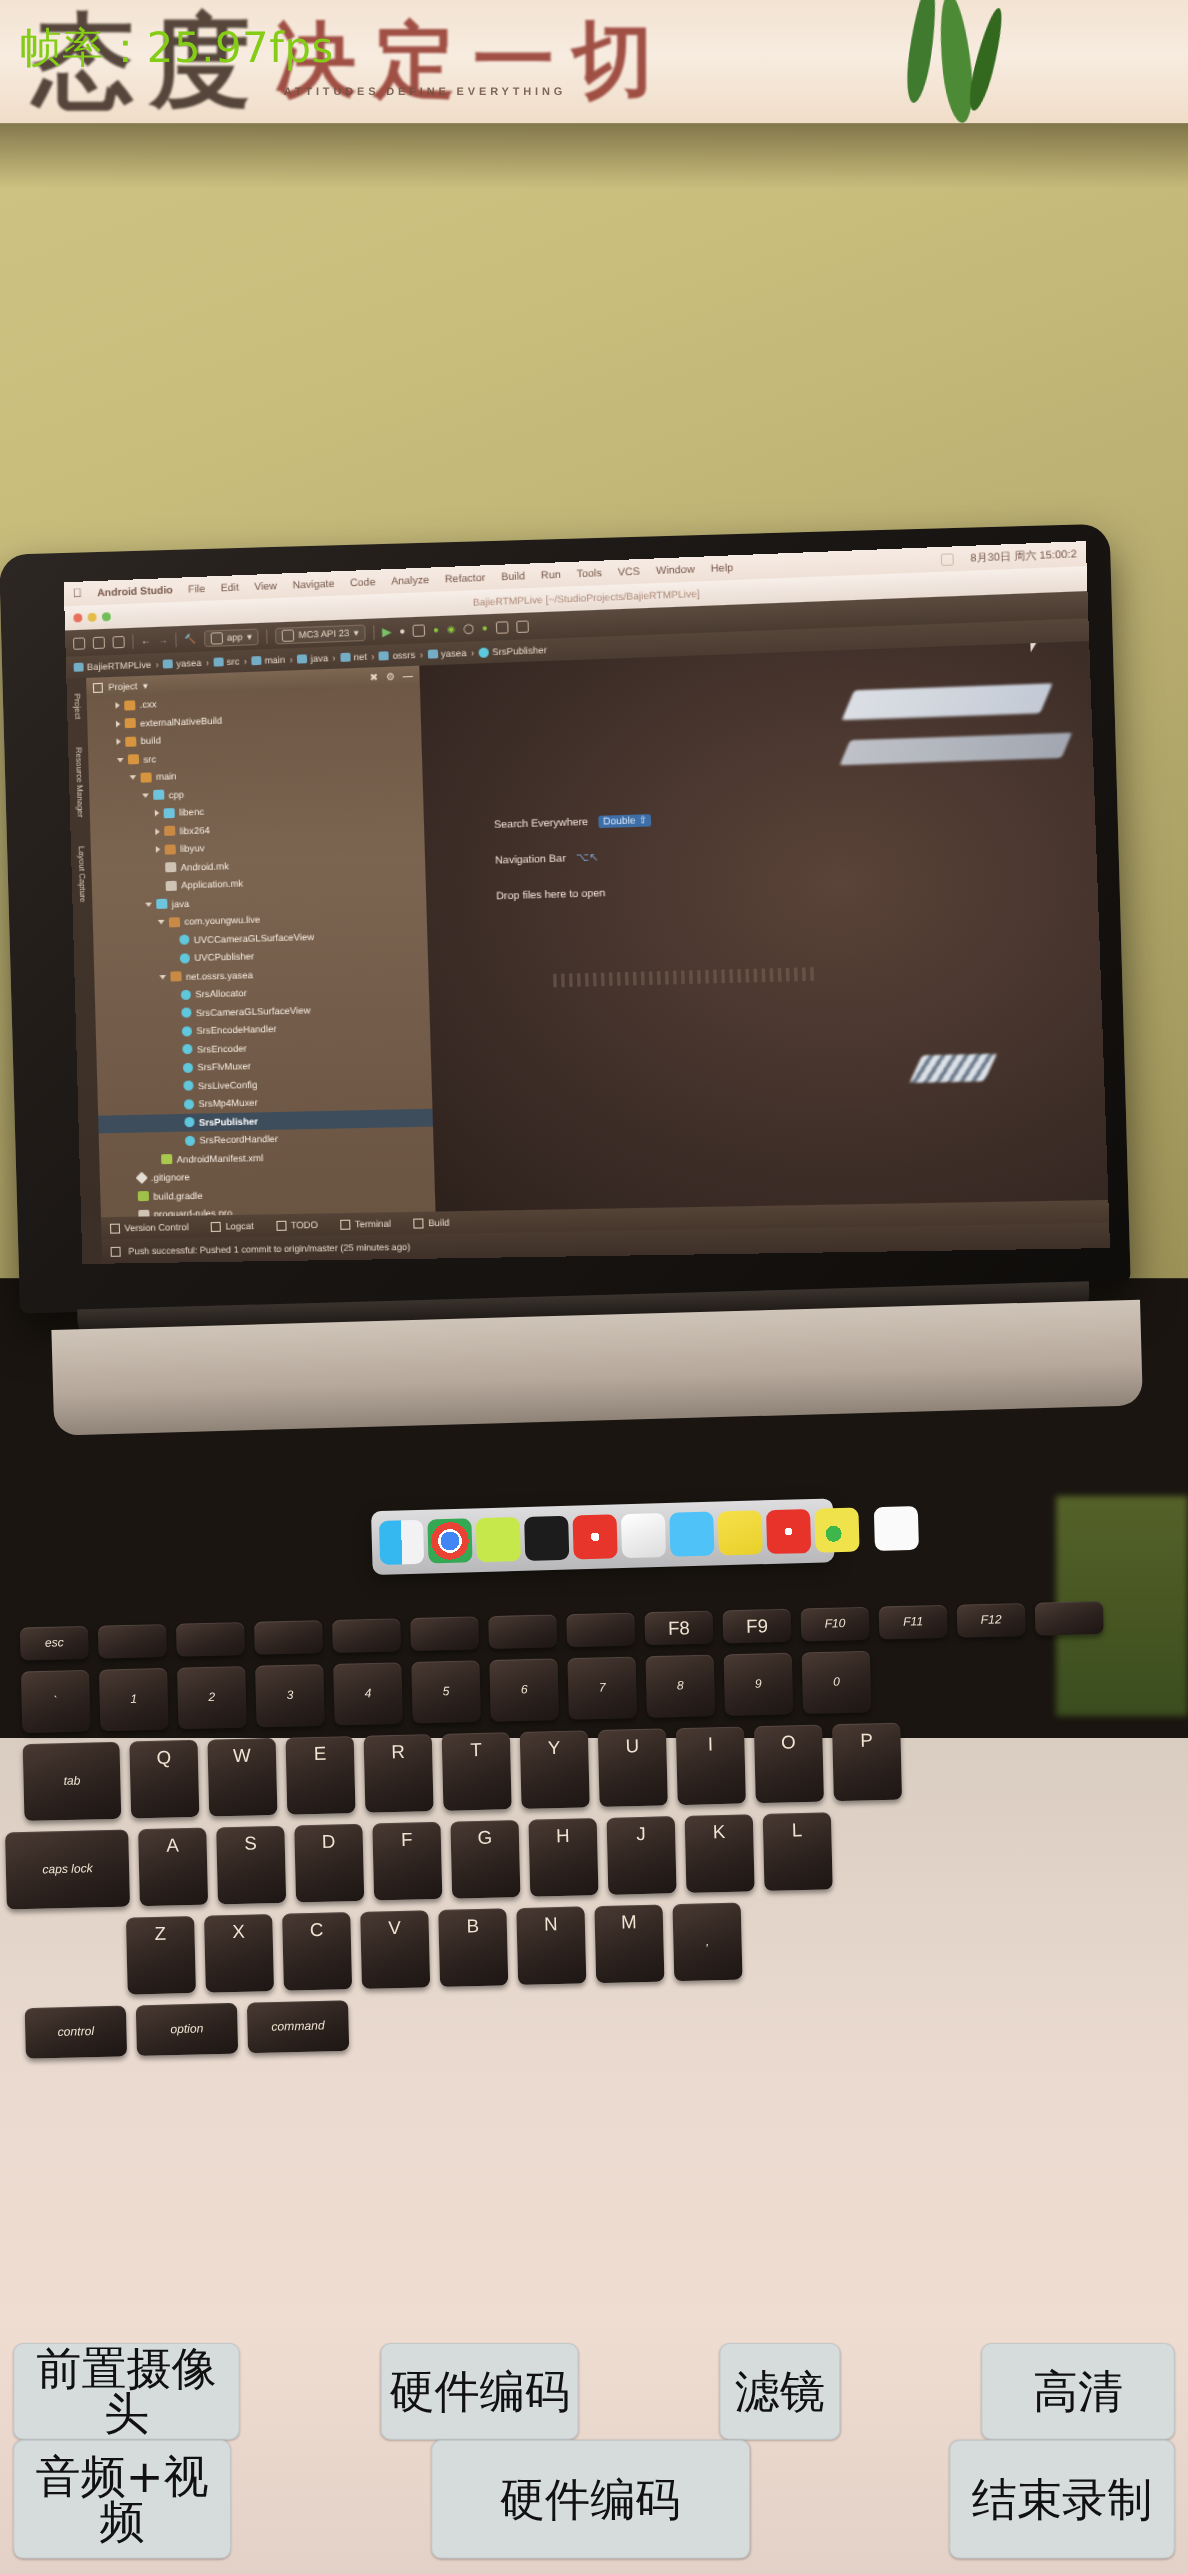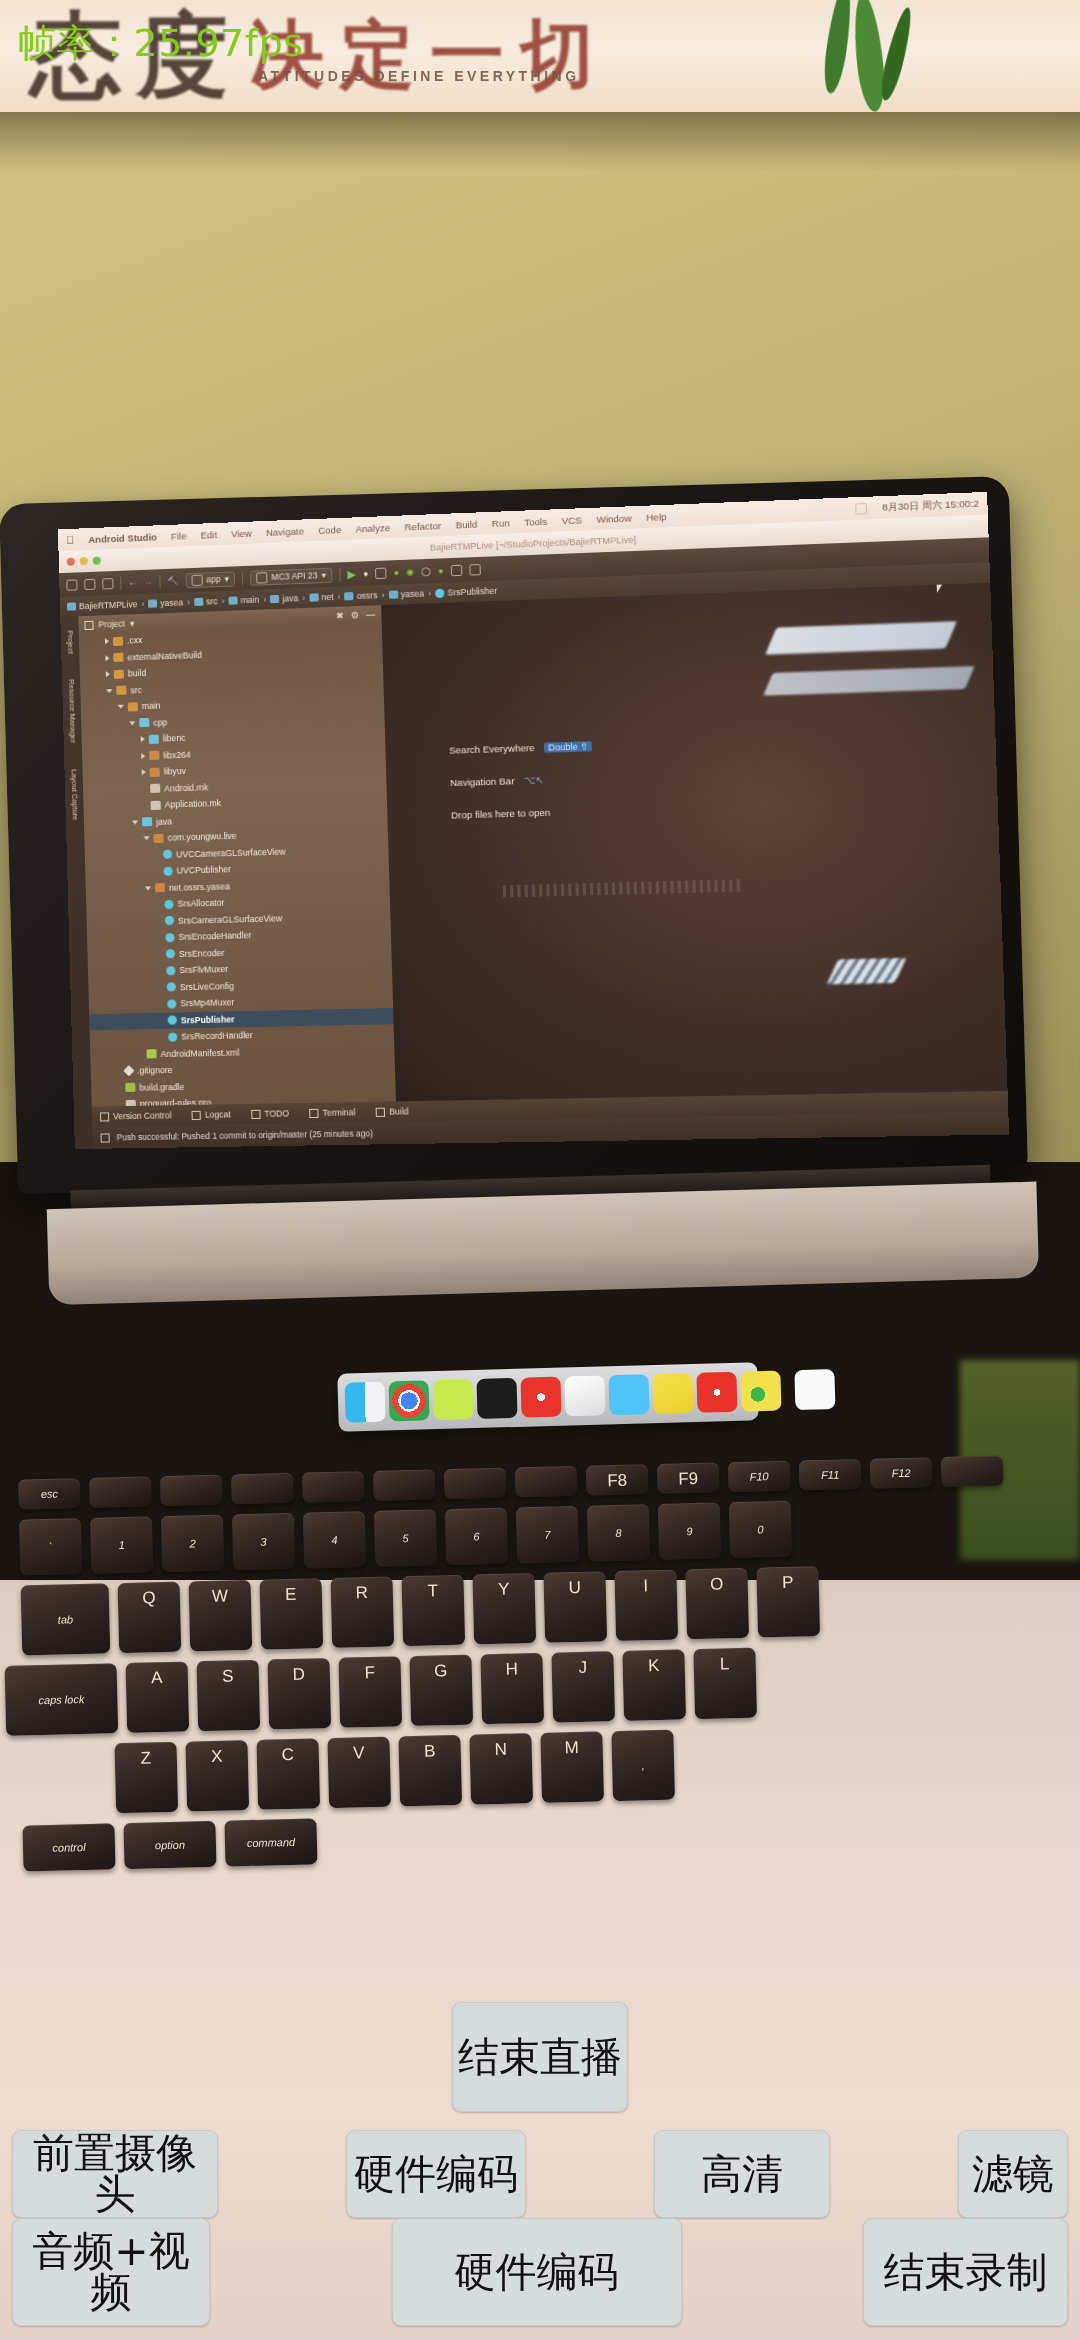--- a/index.html
+++ b/index.html
@@ -26,22 +26,22 @@
     font-family: "DejaVu Serif", serif; font-weight: bold;
     opacity: .85; filter: blur(1.2px);
   }
   .banner-ink2 {
     position: absolute; top: 6px; left: 250px;
     font-size: 74px; letter-spacing: 16px; color: #8c2a20;
     font-family: "DejaVu Serif", serif; font-weight: bold;
     opacity: .8; filter: blur(1.1px);
   }
   .banner-sub {
-    position: absolute; top: 68px; left: 258px;
-    font-size: 14px; letter-spacing: 3.5px; color: #6d5244;
+    position: absolute; top: 78px; left: 258px;
+    font-size: 10px; letter-spacing: 3.5px; color: #6d5244;
     font-weight: bold; filter: blur(.5px); opacity: .85;
   }
   .banner-leaf {
     position: absolute; right: 150px; top: -10px; width: 130px; height: 120px;
   }
   .leaf-blade {
     position: absolute; background: #3f7a2e; border-radius: 50% 50% 50% 50%/60% 60% 40% 40%;
     filter: blur(.6px);
   }
 
@@ -733,27 +733,24 @@
         <div class="key sm" style="width: 92px; height: 46px;">control</div>
         <div class="key sm" style="width: 92px; height: 46px;">option</div>
         <div class="key sm" style="width: 92px; height: 46px;">command</div>
       </div>
   </div>
 </div>
 
 <div class="fps">帧率：25.97fps</div>
 
 <div class="btnpanel">
-  <div class="btnrow row-live">
-    <button class="abtn">结束直播</button>
-  </div>
   <div class="btnrow row-opts">
     <button class="abtn b-front">前置摄像头</button>
     <button class="abtn b-flash">硬件编码</button>
+    <button class="abtn b-filter">滤镜</button>
     <button class="abtn b-hd">高清</button>
-    <button class="abtn b-filter">滤镜</button>
   </div>
   <div class="btnrow row-bot">
     <button class="abtn b-av">音频+视频</button>
     <button class="abtn b-hw">硬件编码</button>
     <button class="abtn b-stoprec">结束录制</button>
   </div>
 </div>
 
 </body></html>

